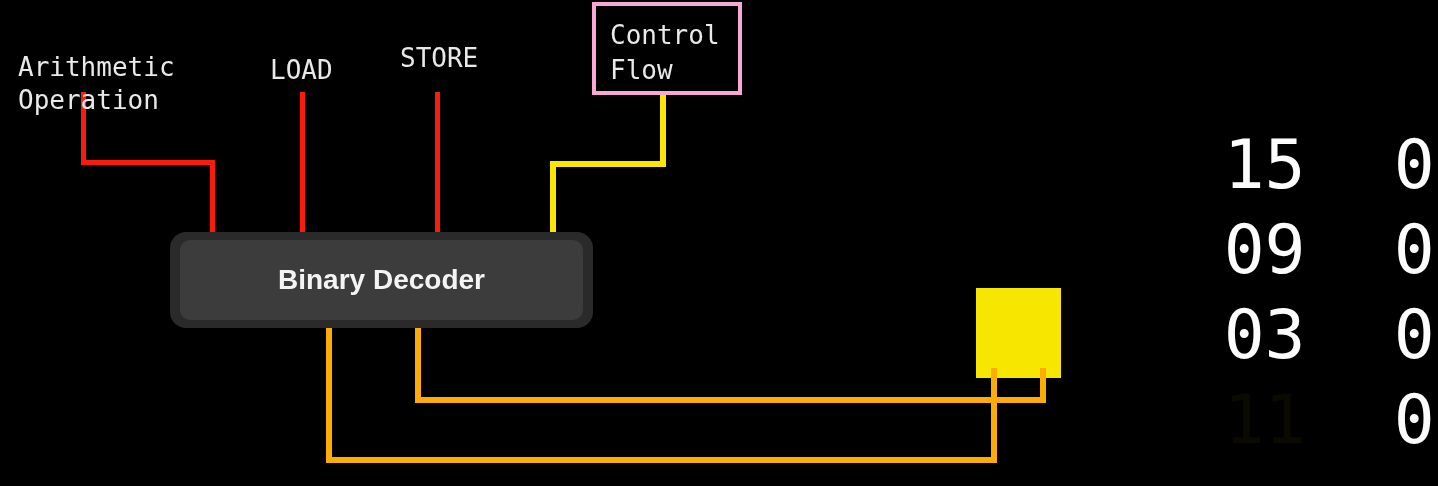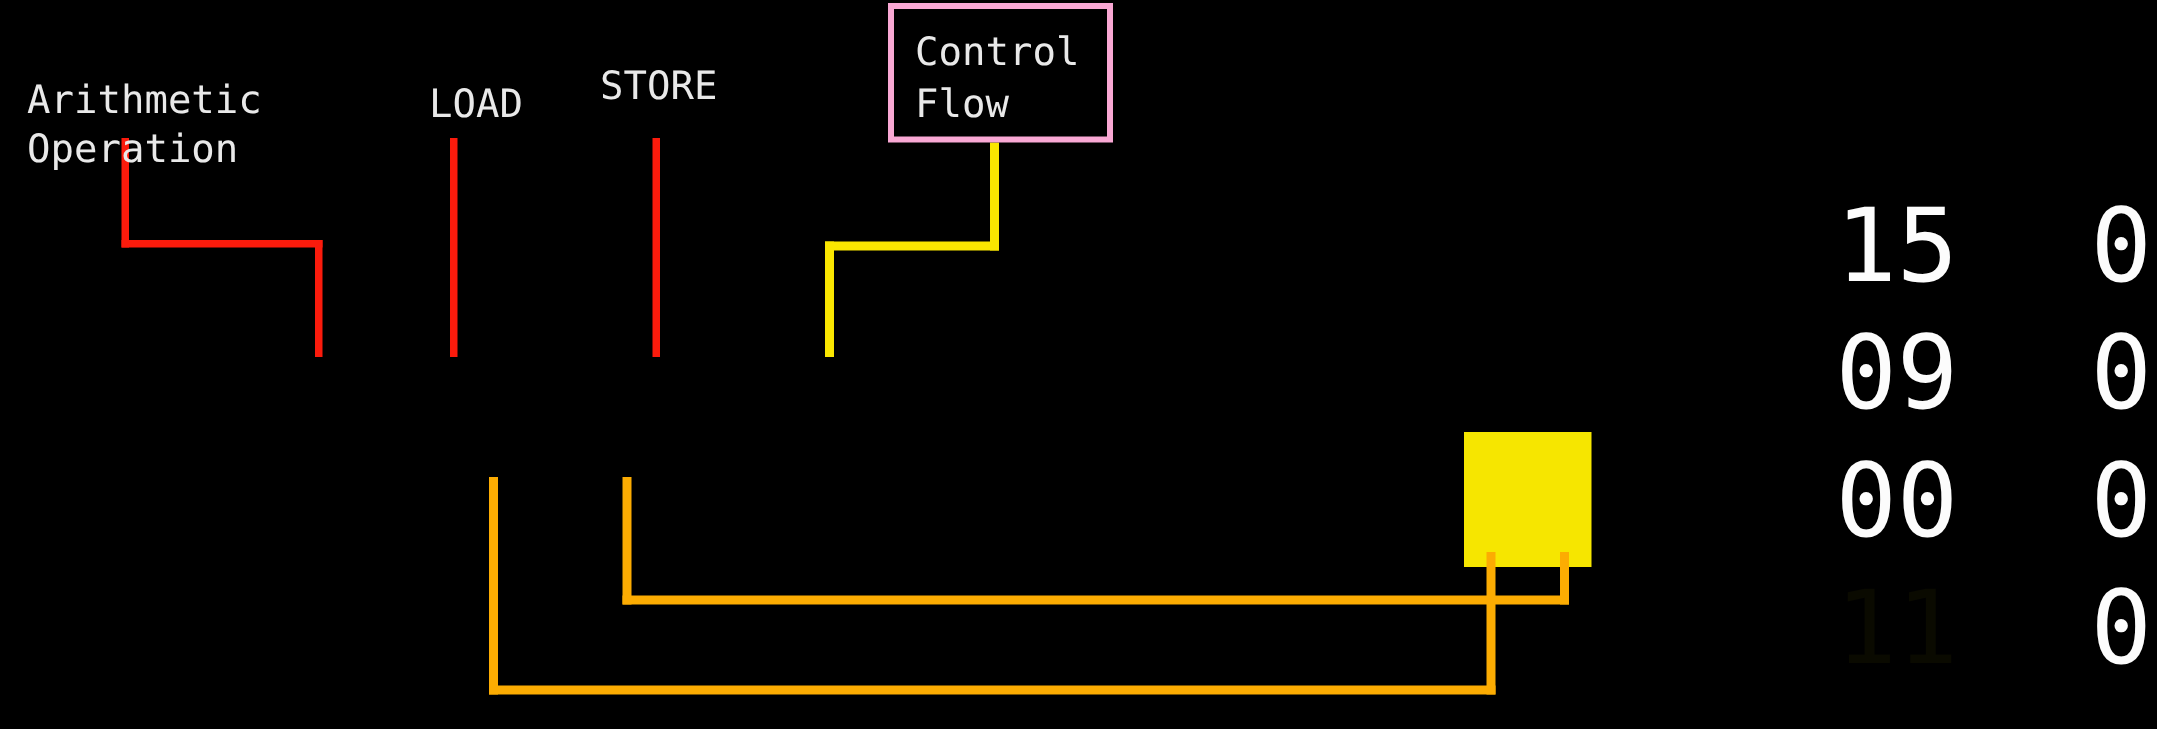--- a/index.html
+++ b/index.html
@@ -71,39 +71,44 @@
   <div class="wire orange" style="left:415px;  top:318px; width:6px;   height:85px;"></div>
   <div class="wire orange" style="left:415px;  top:397px; width:631px; height:6px;"></div>
   <div class="wire orange stub" style="left:1040px; top:368px; width:6px;   height:35px;"></div>
 
   <div class="wire orange" style="left:326px; top:318px; width:6px;   height:145px;"></div>
   <div class="wire orange" style="left:326px; top:457px; width:671px; height:6px;"></div>
   <div class="wire orange stub" style="left:991px; top:368px; width:6px;   height:95px;"></div>
 
   <div class="label" style="left:18px;  top:19px;margin-top:32px;">Arithmetic
 Operation</div>
-  <div class="label" style="left:270px; top:54px;margin-left:16px;">LOAD</div>
+  <div class="label" style="left:270px; top:54px;">LOAD</div>
   <div class="label" style="left:400px; top:42px;">STORE</div>
 
   <div class="cf-box">
     <span class="label">Control
 Flow</span>
   </div>
 
+  <div class="decoder-outer">
+    <div class="decoder-inner">
+      <span>Binary Decoder</span>
+    </div>
+  </div>
 
   <div class="hl-box"></div>
 
   <div class="truth-table">
     <div class="trow" style="top:37px;">
       <span class="tin">15</span><span class="tout">010110</span>
     </div>
     <div class="trow" style="top:122px;">
       <span class="tin">09</span><span class="tout">000110</span>
     </div>
     <div class="trow" style="top:207px;">
-      <span class="tin">00</span><span class="tout">000001</span>
+      <span class="tin">03</span><span class="tout">000001</span>
     </div>
     <div class="trow active" style="top:292px;">
       <span class="tin">11</span><span class="tout">000001</span>
     </div>
   </div>
 
 </div>
 
 </body></html>

